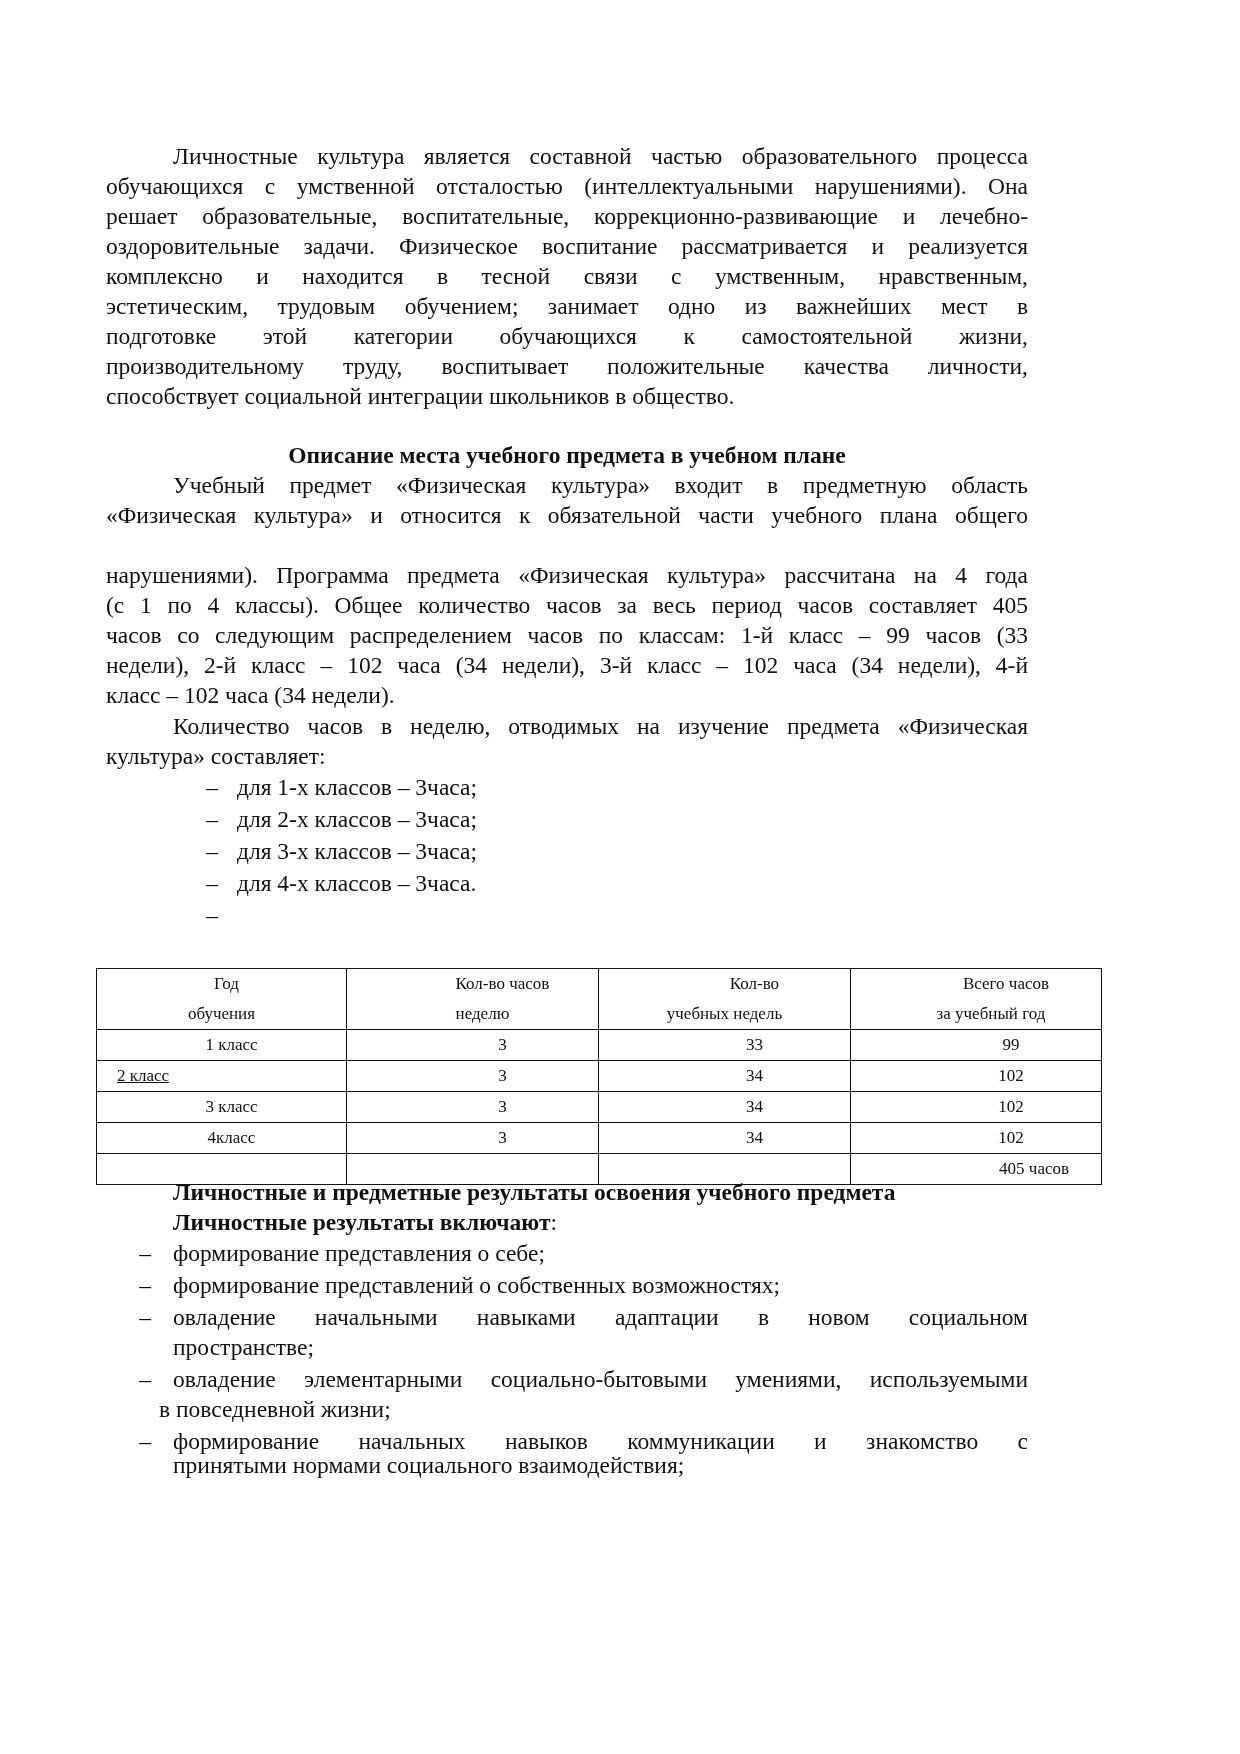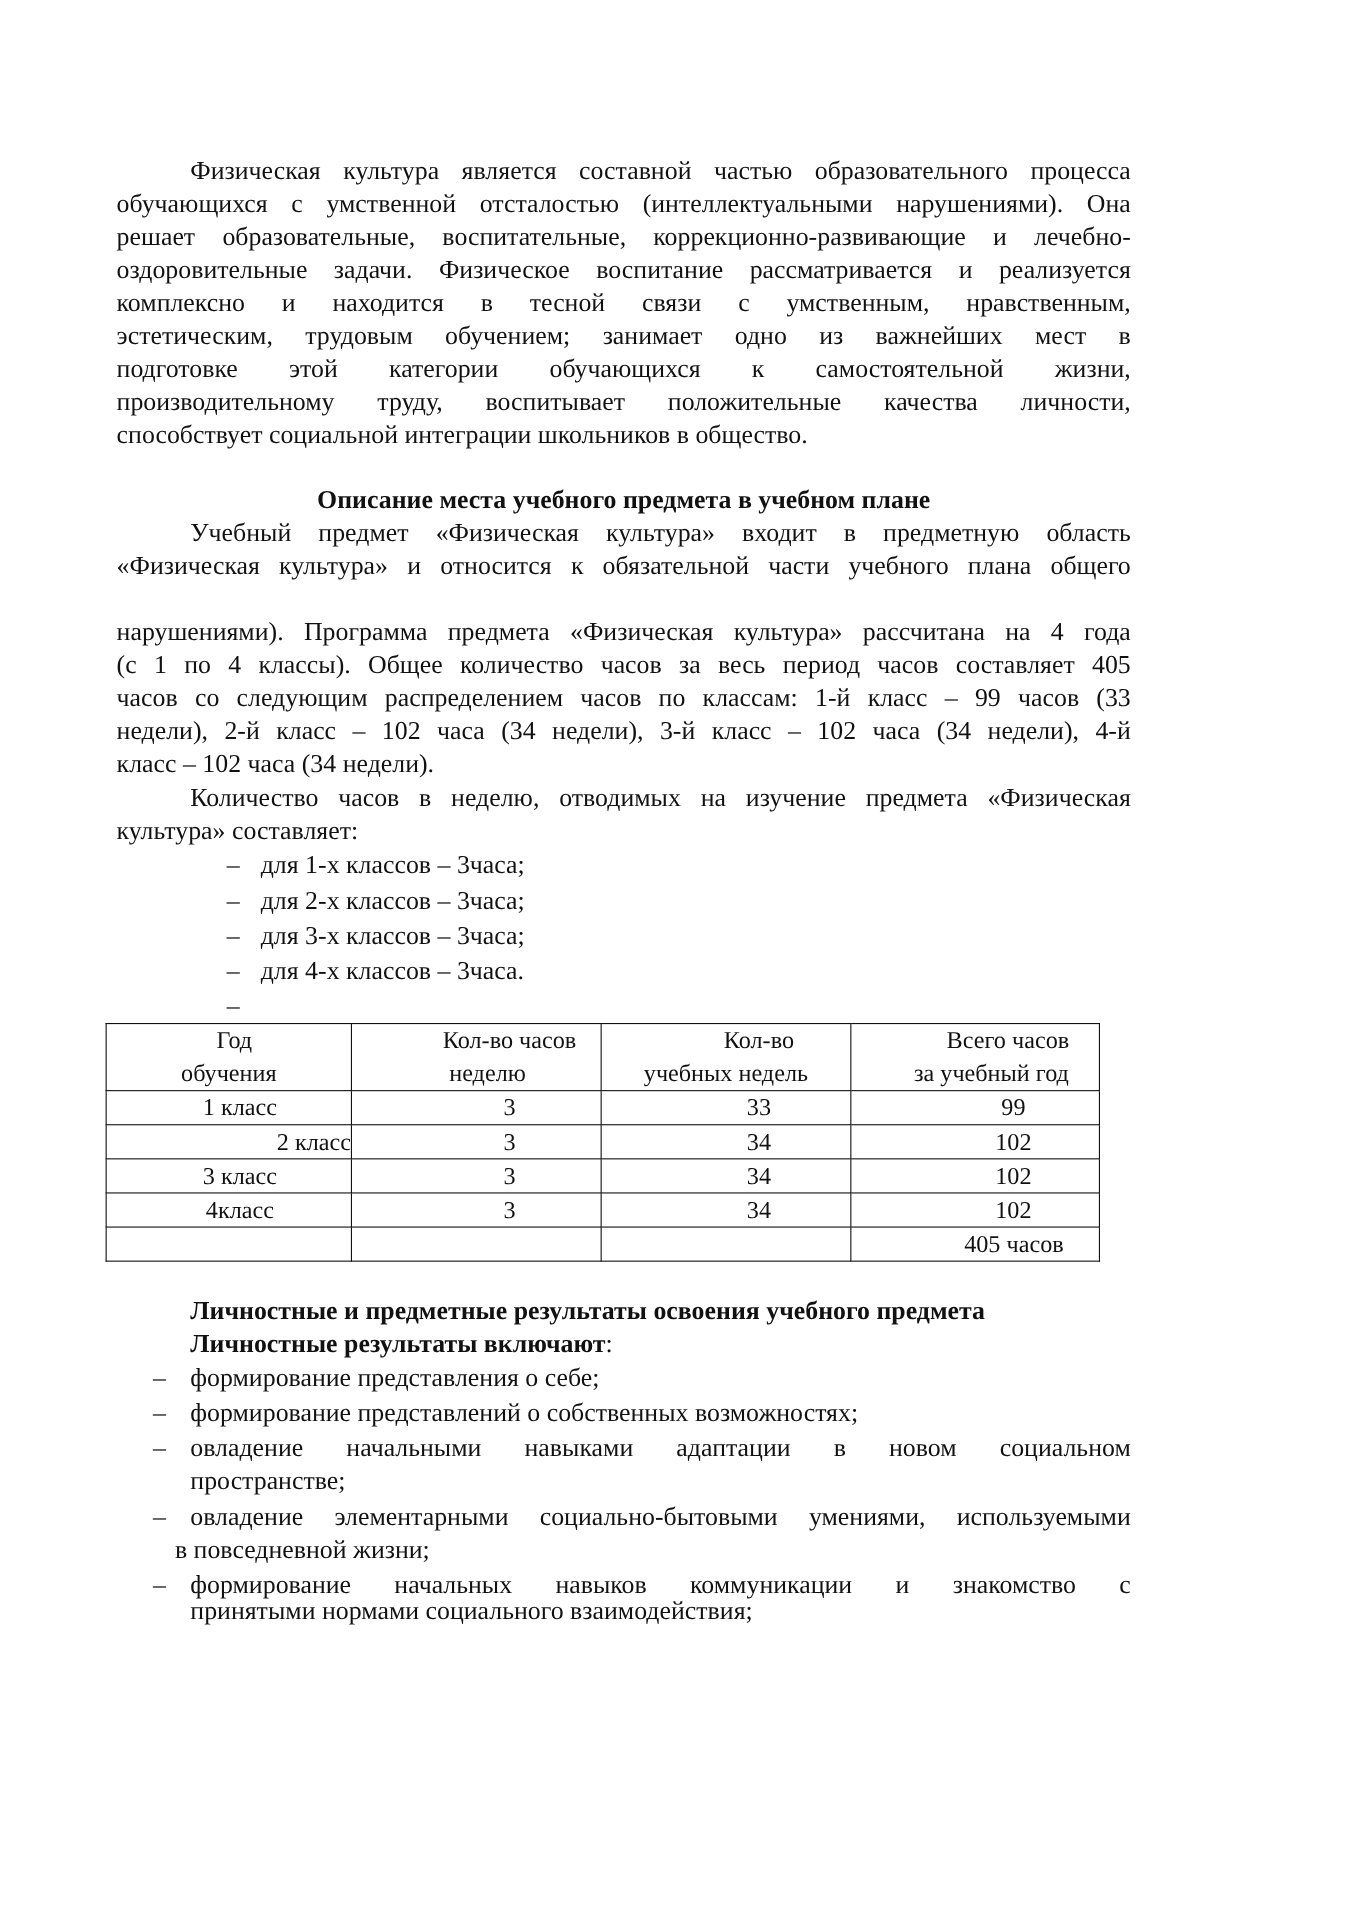--- a/index.html
+++ b/index.html
@@ -12,39 +12,39 @@
   .page { position: absolute; left: 0; top: 0; width: 1240px; height: 1754px; }
   .line {
     position: absolute; left: 106px; width: 922px;
     height: 30px; line-height: 30px; white-space: nowrap;
   }
   .just { text-align: justify; text-align-last: justify; }
   .heading { font-weight: bold; text-align: center; }
   .bold { font-weight: bold; }
   .dash { position: absolute; width: 20px; text-align: center; }
   table.hours {
-    position: absolute; left: 96px; top: 930px;
-    width: 904px; border-collapse: collapse;
-    font-size: 22px;
+    position: absolute; left: 96px; top: 968px;
+    width: 1006px; border-collapse: collapse;
+    font-size: 17px;
   }
   table.hours td, table.hours th {
     border: 1.5px solid #111;
     padding: 0; font-weight: normal; line-height: 30px;
   }
   table.hours th { height: 60px; vertical-align: top; }
   table.hours td { height: 30px; }
   .c1 { width: 235px; } .c2 { width: 237px; } .c3 { width: 237px; } .c4 { width: 236px; }
   .hdr { display: block; }
 </style>
 </head>
 <body>
 
 <div class="page">
 
-  <div class="line just" style="top:141px; left:173px; width:855px;">Физическая культура является составной частью образовательного процесса</div>
+  <div class="line just" style="top:141px; left:173px; width:855px;">Личностные культура является составной частью образовательного процесса</div>
   <div class="line just" style="top:201px;">решает образовательные, воспитательные, коррекционно-развивающие и лечебно-</div>
   <div class="line just" style="top:171px;">обучающихся с умственной отсталостью (интеллектуальными нарушениями). Она</div>
   <div class="line just" style="top:231px;">оздоровительные задачи. Физическое воспитание рассматривается и реализуется</div>
   <div class="line just" style="top:261px;">комплексно и находится в тесной связи с умственным, нравственным,</div>
   <div class="line just" style="top:291px;">эстетическим, трудовым обучением; занимает одно из важнейших мест в</div>
   <div class="line just" style="top:321px;">подготовке этой категории обучающихся к самостоятельной жизни,</div>
   <div class="line just" style="top:351px;">производительному труду, воспитывает положительные качества личности,</div>
   <div class="line" style="top:381px;">способствует социальной интеграции школьников в общество.</div>
 
   <div class="line heading" style="top:440px;">Описание места учебного предмета в учебном плане</div>
@@ -89,21 +89,21 @@
         <span class="hdr" style="padding-left:30px;">за учебный год</span>
       </th>
     </tr>
     <tr>
       <td style="text-align:center; padding-left:20px;">1 класс</td>
       <td style="text-align:center; padding-left:60px;">3</td>
       <td style="text-align:center; padding-left:60px;">33</td>
       <td style="text-align:center; padding-left:70px;">99</td>
     </tr>
     <tr>
-      <td style="text-align:right; padding-left:20px;">2 класс</td>
+      <td style="text-align:left; padding-left:20px;text-decoration:underline;">2 класс</td>
       <td style="text-align:center; padding-left:60px;">3</td>
       <td style="text-align:center; padding-left:60px;">34</td>
       <td style="text-align:center; padding-left:70px;">102</td>
     </tr>
     <tr>
       <td style="text-align:center; padding-left:20px;">3 класс</td>
       <td style="text-align:center; padding-left:60px;">3</td>
       <td style="text-align:center; padding-left:60px;">34</td>
       <td style="text-align:center; padding-left:70px;">102</td>
     </tr>

